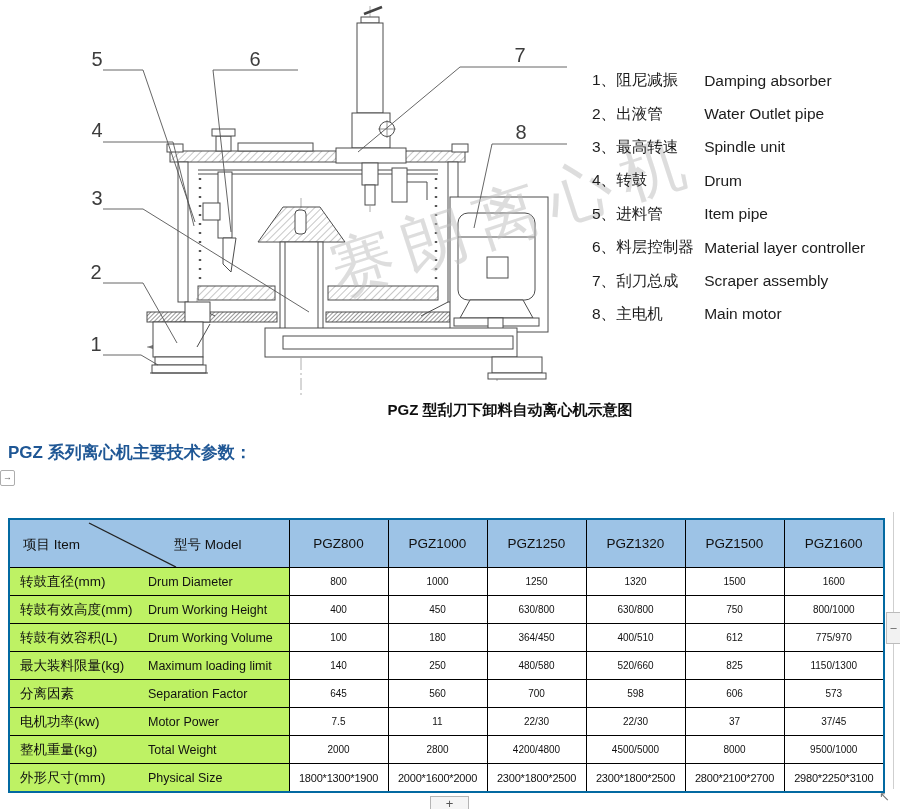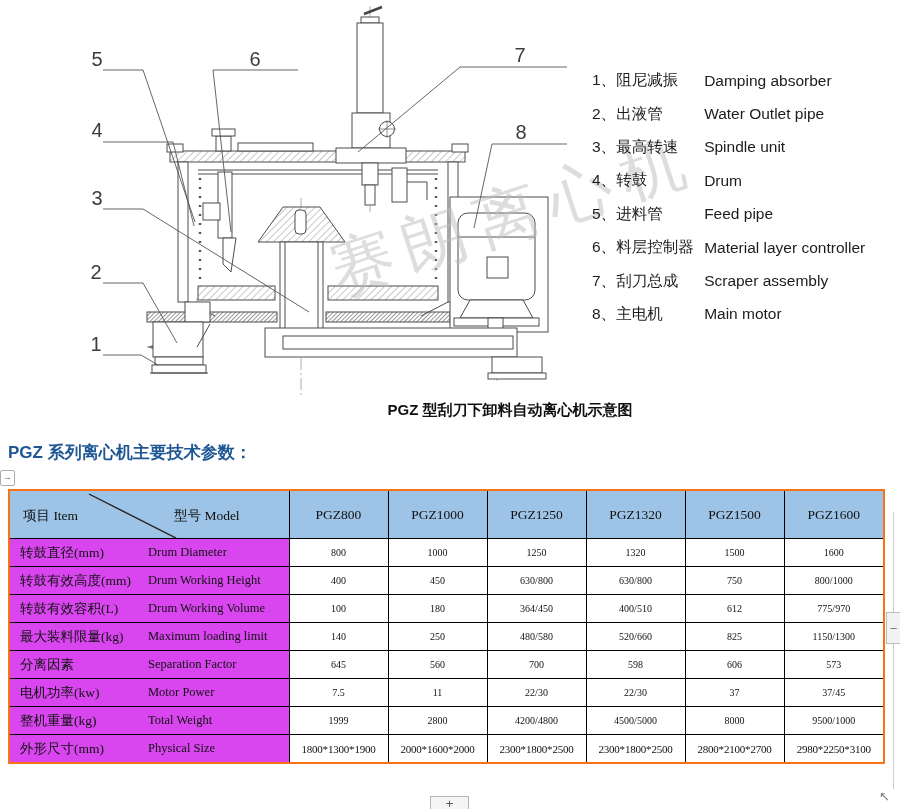--- a/index.html
+++ b/index.html
@@ -20,30 +20,30 @@
   .legend .lnum{flex:0 0 24px;}
   .legend .lzh{flex:0 0 auto;min-width:86px;padding-right:2px;}
   .legend .len{flex:1;}
   .caption{position:absolute;left:120px;top:401px;width:780px;text-align:center;
     font-size:15px;font-weight:bold;color:#0e0e0e;}
   
   .heading{position:absolute;left:8px;top:441px;font-size:17px;font-weight:bold;color:#1F5795;}
   .anchor-marker{position:absolute;left:0;top:470px;width:13px;height:14px;border:1px solid #adadad;
     border-radius:2px;background:#fff;color:#666;font-size:9px;line-height:13px;text-align:center;}
   
-  .spec-table{position:absolute;left:8px;top:489px;width:877px;border-collapse:collapse;
-    table-layout:fixed;border:2px solid #f97316;font-family:Liberation Serif, serif;}
+  .spec-table{position:absolute;left:8px;top:518px;width:877px;border-collapse:collapse;
+    table-layout:fixed;border:2px solid #0369a1;}
   .spec-table th,.spec-table td{border:1px solid #000;padding:0;overflow:hidden;}
   .spec-table th{background:#9DC3E6;font-weight:normal;height:47px;font-size:13.5px;}
   .corner{position:relative;}
   .corner .c-item{position:absolute;left:13px;top:16px;font-size:13.5px;}
   .corner .c-model{position:absolute;left:164px;top:16px;font-size:13.5px;text-align:right;}
   .corner svg{position:absolute;left:0;top:0;}
   .spec-table td{height:27px;}
-  td.lbl{background:#d946ef;}
+  td.lbl{background:#bef264;}
   .lblwrap{display:flex;align-items:center;}
   .lblwrap .zh{flex:0 0 128px;padding-left:10px;font-size:13.5px;white-space:nowrap;}
   .lblwrap .en{flex:1;font-size:12.5px;white-space:nowrap;}
   td.val{text-align:center;font-size:10px;}
   tr.small td.val{font-size:11px;letter-spacing:-0.2px;}
   
   .vscroll-line{position:absolute;left:893px;top:512px;width:1px;height:277px;background:#cfcfcf;}
   .scroll-thumb{position:absolute;left:886px;top:612px;width:13px;height:30px;background:#f2f2f2;
     border:1px solid #bcbcbc;color:#555;font-size:11px;line-height:28px;text-align:center;}
   .add-row-btn{position:absolute;left:430px;top:796px;width:37px;height:18px;background:#f5f5f5;
@@ -201,21 +201,21 @@
       <span class="len">Spindle unit</span>
     </li>
     <li>
       <span class="lnum">4、</span>
       <span class="lzh">转鼓</span>
       <span class="len">Drum</span>
     </li>
     <li>
       <span class="lnum">5、</span>
       <span class="lzh">进料管</span>
-      <span class="len">Feed pipe</span>
+      <span class="len">Item pipe</span>
     </li>
     <li>
       <span class="lnum">6、</span>
       <span class="lzh">料层控制器</span>
       <span class="len">Material layer controller</span>
     </li>
     <li>
       <span class="lnum">7、</span>
       <span class="lzh">刮刀总成</span>
       <span class="len">Scraper assembly</span>
@@ -344,21 +344,21 @@
     <td class="val">37</td>
     <td class="val">37/45</td>
   </tr>
   <tr>
     <td class="lbl">
           <div class="lblwrap">
       <span class="zh">整机重量(kg)</span>
       <span class="en">Total Weight</span>
           </div>
         </td>
-    <td class="val">1999</td>
+    <td class="val">2000</td>
     <td class="val">2800</td>
     <td class="val">4200/4800</td>
     <td class="val">4500/5000</td>
     <td class="val">8000</td>
     <td class="val">9500/1000</td>
   </tr>
   <tr class="small">
     <td class="lbl">
           <div class="lblwrap">
       <span class="zh">外形尺寸(mm)</span>

